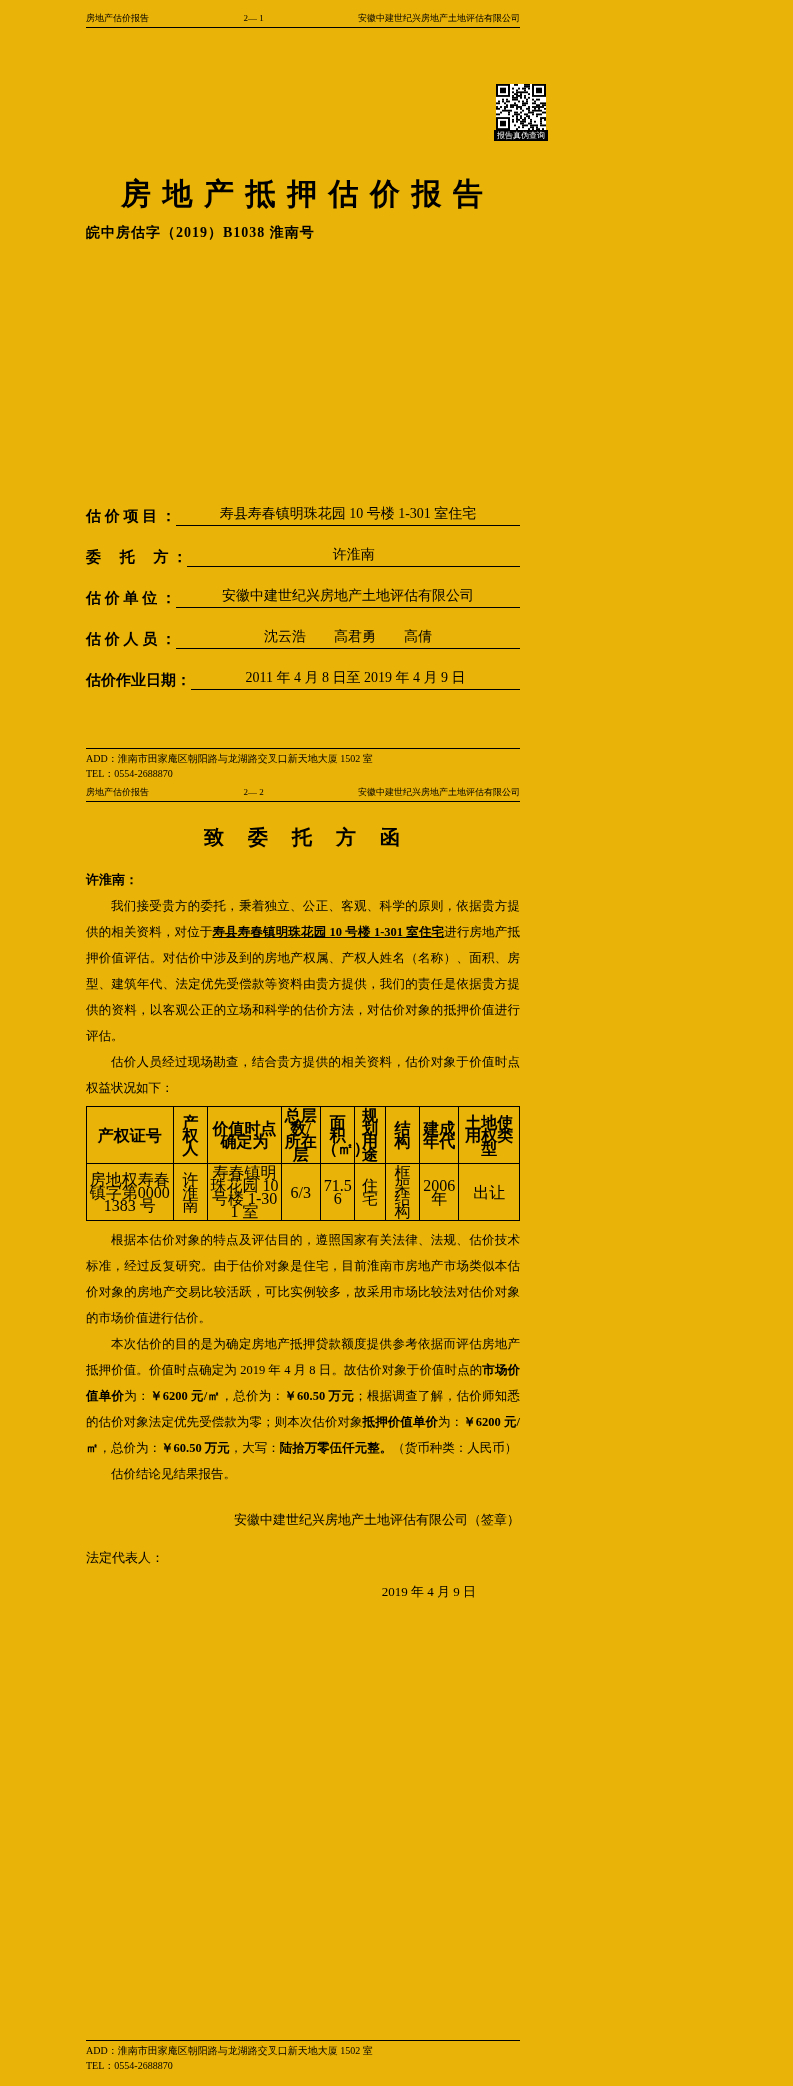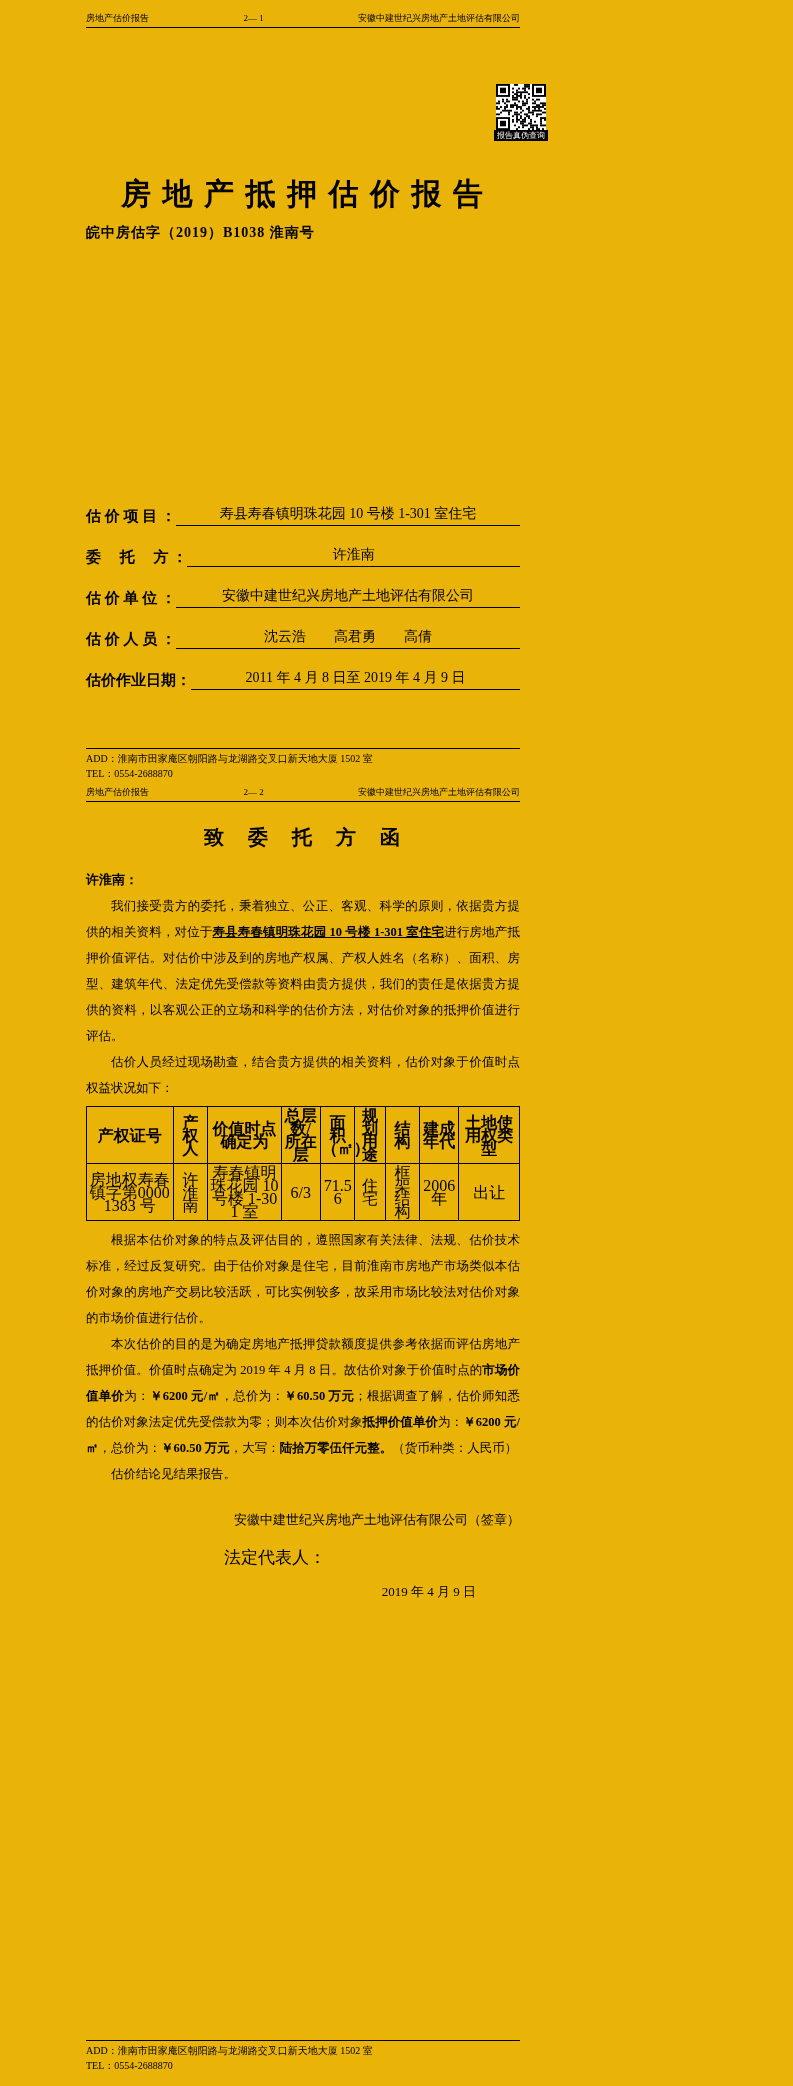--- a/index.html
+++ b/index.html
@@ -70,21 +70,21 @@
   }
   .ptable th,.ptable td{
     border:1px solid #000;padding:2px 1px;text-align:center;
     vertical-align:middle;line-height:13px;word-break:break-all;
   }
   .ptable th{font-weight:bold;height:30px;}
   .ptable td{height:46px;}
 
   
   .sig-company{text-align:right;font-size:13px;margin-top:20px;line-height:26px;}
-  .sig-rep{text-align:center;font-size:17px;margin-top:12px;padding-right:56px;line-height:26px;}
+  .sig-rep{text-align:left;font-size:13px;margin-top:12px;padding-right:56px;line-height:26px;}
   .sig-date{text-align:right;font-size:13px;margin-top:8px;padding-right:44px;line-height:26px;}
 </style>
 </head>
 <body>
 
 <div class="doc">
 
   <div class="abs content-col pg-header" style="top:12px;">
     <span>房地产估价报告</span>
     <span>2— 1</span>

